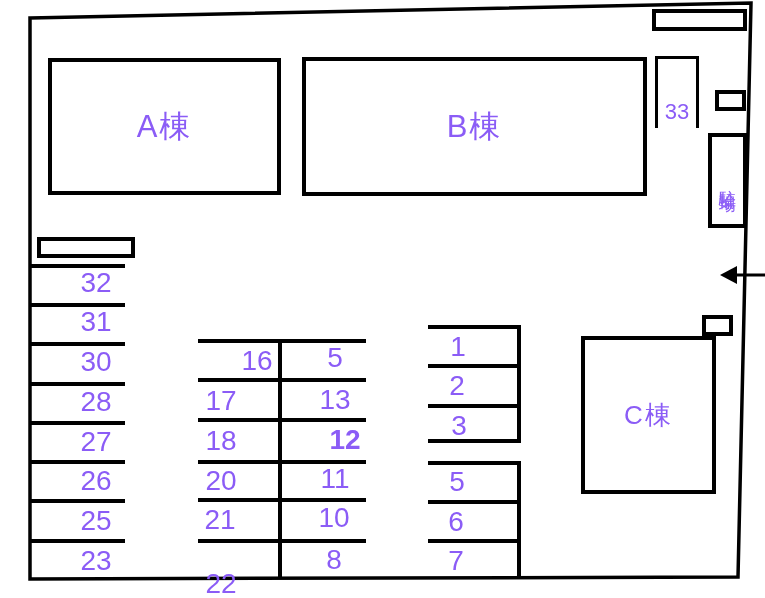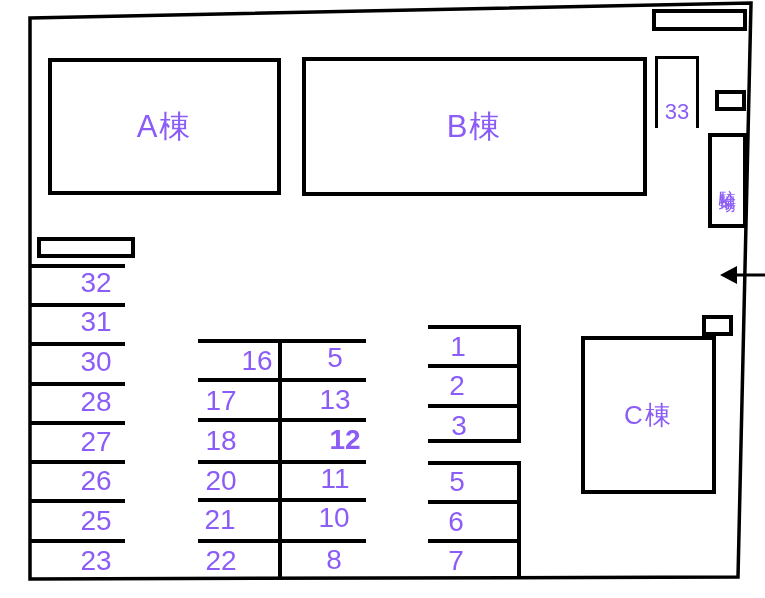--- a/index.html
+++ b/index.html
@@ -80,21 +80,21 @@
   <div class="hline" style="left:198px;top:460px;width:168px;"></div>
   <div class="hline" style="left:198px;top:498px;width:168px;"></div>
   <div class="hline" style="left:198px;top:539px;width:168px;"></div>
   <div class="vline" style="left:278px;top:339px;height:240px;"></div>
 
   <div class="num" style="left:221px;top:361px;margin-left:36px;">16</div>
   <div class="num" style="left:221px;top:401px;">17</div>
   <div class="num" style="left:221px;top:441px;">18</div>
   <div class="num" style="left:221px;top:481px;">20</div>
   <div class="num" style="left:220px;top:520px;">21</div>
-  <div class="num" style="left:221px;top:561px;">22</div>
+  <div class="num" style="left:221px;top:584px;">22</div>
 
   <div class="num" style="left:335px;top:358px;">5</div>
   <div class="num" style="left:335px;top:400px;">13</div>
   <div class="num" style="left:345px;top:440px;font-weight:bold;">12</div>
   <div class="num" style="left:335px;top:479px;">11</div>
   <div class="num" style="left:334px;top:518px;">10</div>
   <div class="num" style="left:334px;top:560px;">8</div>
 
   <div class="hline" style="left:428px;top:325px;width:92px;"></div>
   <div class="hline" style="left:428px;top:364px;width:92px;"></div>

